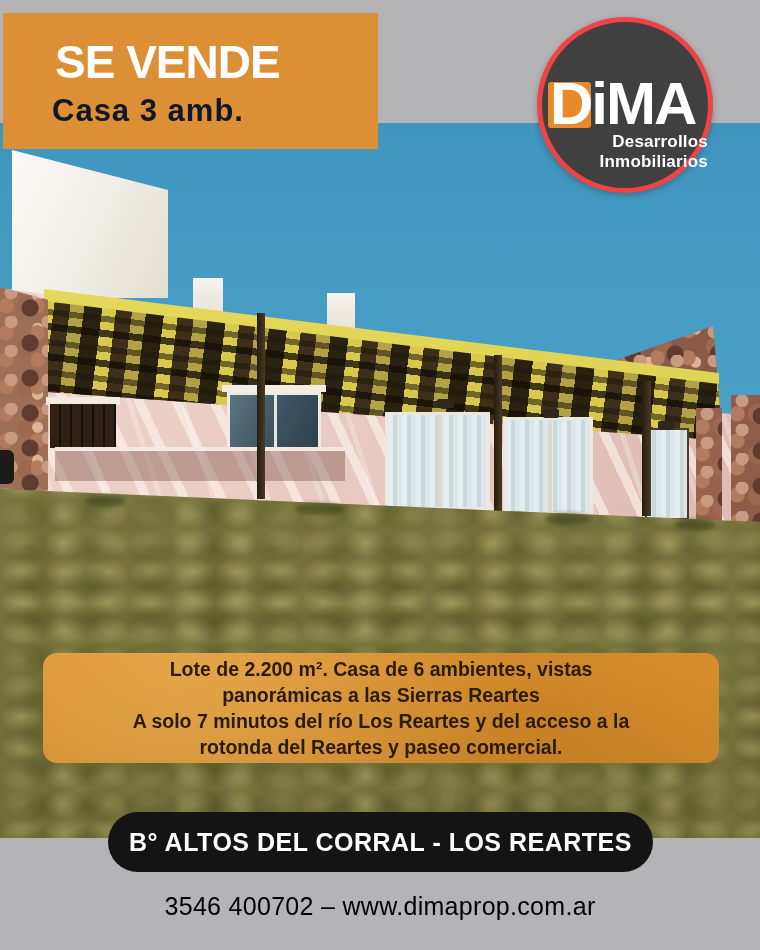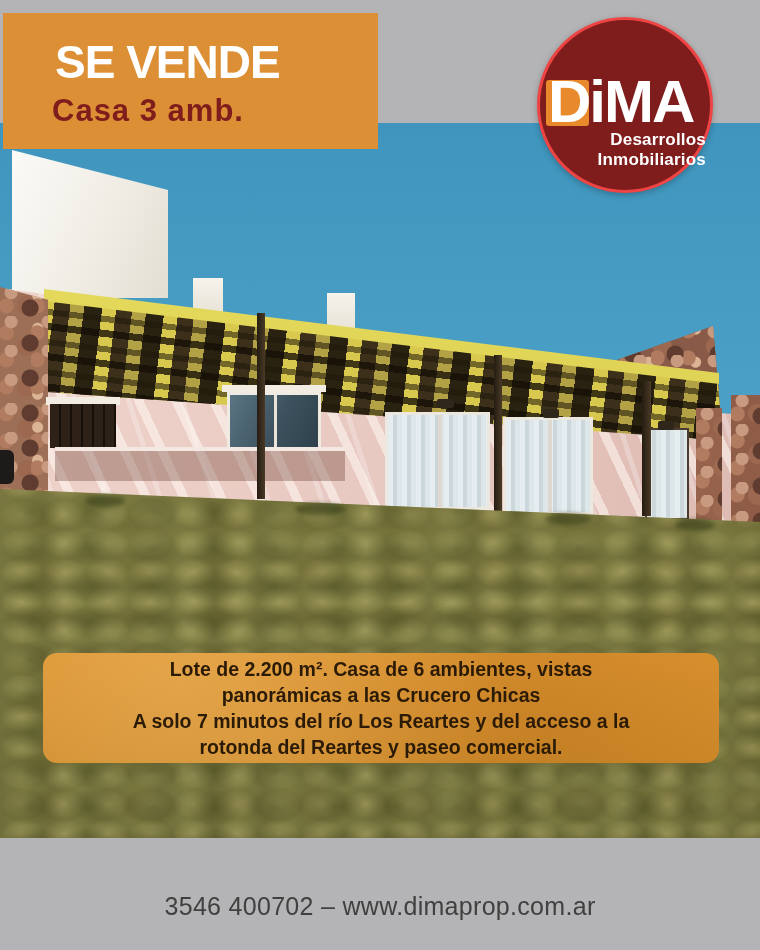--- a/index.html
+++ b/index.html
@@ -88,44 +88,44 @@
     background-size:61px 37px,43px 29px,89px 47px,53px 31px,100% 100%; }
   .shrub{ background:rgba(52,62,24,.55); border-radius:50%; filter:blur(2px); }
   .shrub-1{ left:85px; top:372px; width:40px; height:12px; }
   .shrub-2{ left:295px; top:380px; width:50px; height:12px; }
   .shrub-3{ left:545px; top:390px; width:46px; height:12px; }
   .shrub-4{ left:675px; top:396px; width:40px; height:12px; }
   
   .sale-banner{ position:absolute; left:3px; top:13px; width:375px; height:136px; background:#dd8f35; }
   .banner-shadow{ position:absolute; left:3px; top:123px; width:375px; height:14px; background:#b5872f; }
   .banner-title{ position:absolute; left:52px; top:22px; color:#fff; font-size:46px; font-weight:800; letter-spacing:-1px; }
-  .banner-subtitle{ position:absolute; left:49px; top:80px; color:#7f1d1d; font-size:31px; font-weight:700; letter-spacing:1px; }
+  .banner-subtitle{ position:absolute; left:49px; top:80px; color:#0f172a; font-size:31px; font-weight:700; letter-spacing:1px; }
   
   .logo{ position:absolute; left:537px; top:17px; width:176px; height:176px; border-radius:50%;
-    background:#7f1d1d; border:3px solid #ef4444; box-shadow:0 2px 6px rgba(0,0,0,.25); }
+    background:#404040; border:5px solid #ef4444; box-shadow:0 2px 6px rgba(0,0,0,.25); }
   .logo-orange-block{ position:absolute; left:6px; top:60px; width:43px; height:46px; background:#e8892b; border-radius:3px; }
   .logo-brand{ position:absolute; left:8px; top:49px; width:158px; color:#fff; font-size:60px; font-weight:700;
     line-height:66px; letter-spacing:-2px; }
   .logo-tagline{ position:absolute; left:0; top:110px; width:166px; text-align:right; color:#fff;
     font-size:17px; font-weight:600; letter-spacing:.2px; }
   
   .info-box{ position:absolute; left:43px; top:653px; width:676px; height:110px; border-radius:14px;
     background:
       radial-gradient(circle at 20% 30%, rgba(255,220,150,.25), rgba(255,220,150,0) 60%),
       radial-gradient(circle at 75% 70%, rgba(140,80,10,.18), rgba(140,80,10,0) 55%),
       linear-gradient(180deg,#dc9330,#d08a2a);
     display:flex; flex-direction:column; justify-content:center; text-align:center;
     color:#2a1a06; font-size:19.5px; font-weight:700; line-height:26px; }
   
   .location-pill{ position:absolute; left:108px; top:812px; width:545px; height:60px; border-radius:30px;
     background:#141414; display:flex; align-items:center; justify-content:center;
     color:#fff; font-size:25px; font-weight:700; letter-spacing:.5px; }
   
   .contact-bar{ position:absolute; left:0; top:892px; width:760px; text-align:center;
-    color:#404040; font-size:25px; font-weight:400; letter-spacing:.3px; }
+    color:#000000; font-size:25px; font-weight:400; letter-spacing:.3px; }
 </style>
 </head>
 <body>
 
 <div class="page">
 
   <div class="photo">
     <div class="sky"></div>
     <div class="white-wall"></div>
     <div class="chimney chimney-a"></div>
@@ -174,25 +174,28 @@
   </div>
 
   <div class="logo">
     <div class="logo-orange-block"></div>
     <div class="logo-brand">DiMA</div>
     <div class="logo-tagline">Desarrollos Inmobiliarios</div>
   </div>
 
   <div class="info-box">
     <div>Lote de 2.200 m². Casa de 6 ambientes, vistas</div>
-    <div>panorámicas a las Crucero Chicas</div>
+    <div>panorámicas a las Sierras Reartes</div>
     <div>A solo 7 minutos del río Los Reartes y del acceso a la</div>
     <div>rotonda del Reartes y paseo comercial.</div>
   </div>
 
+  <div class="location-pill">
+    <span>B° ALTOS DEL CORRAL - LOS REARTES</span>
+  </div>
 
   <div class="contact-bar">
     <span>3546 400702</span>
     <span>–</span>
     <span>www.dimaprop.com.ar</span>
   </div>
 
 </div>
 
 </body></html>

